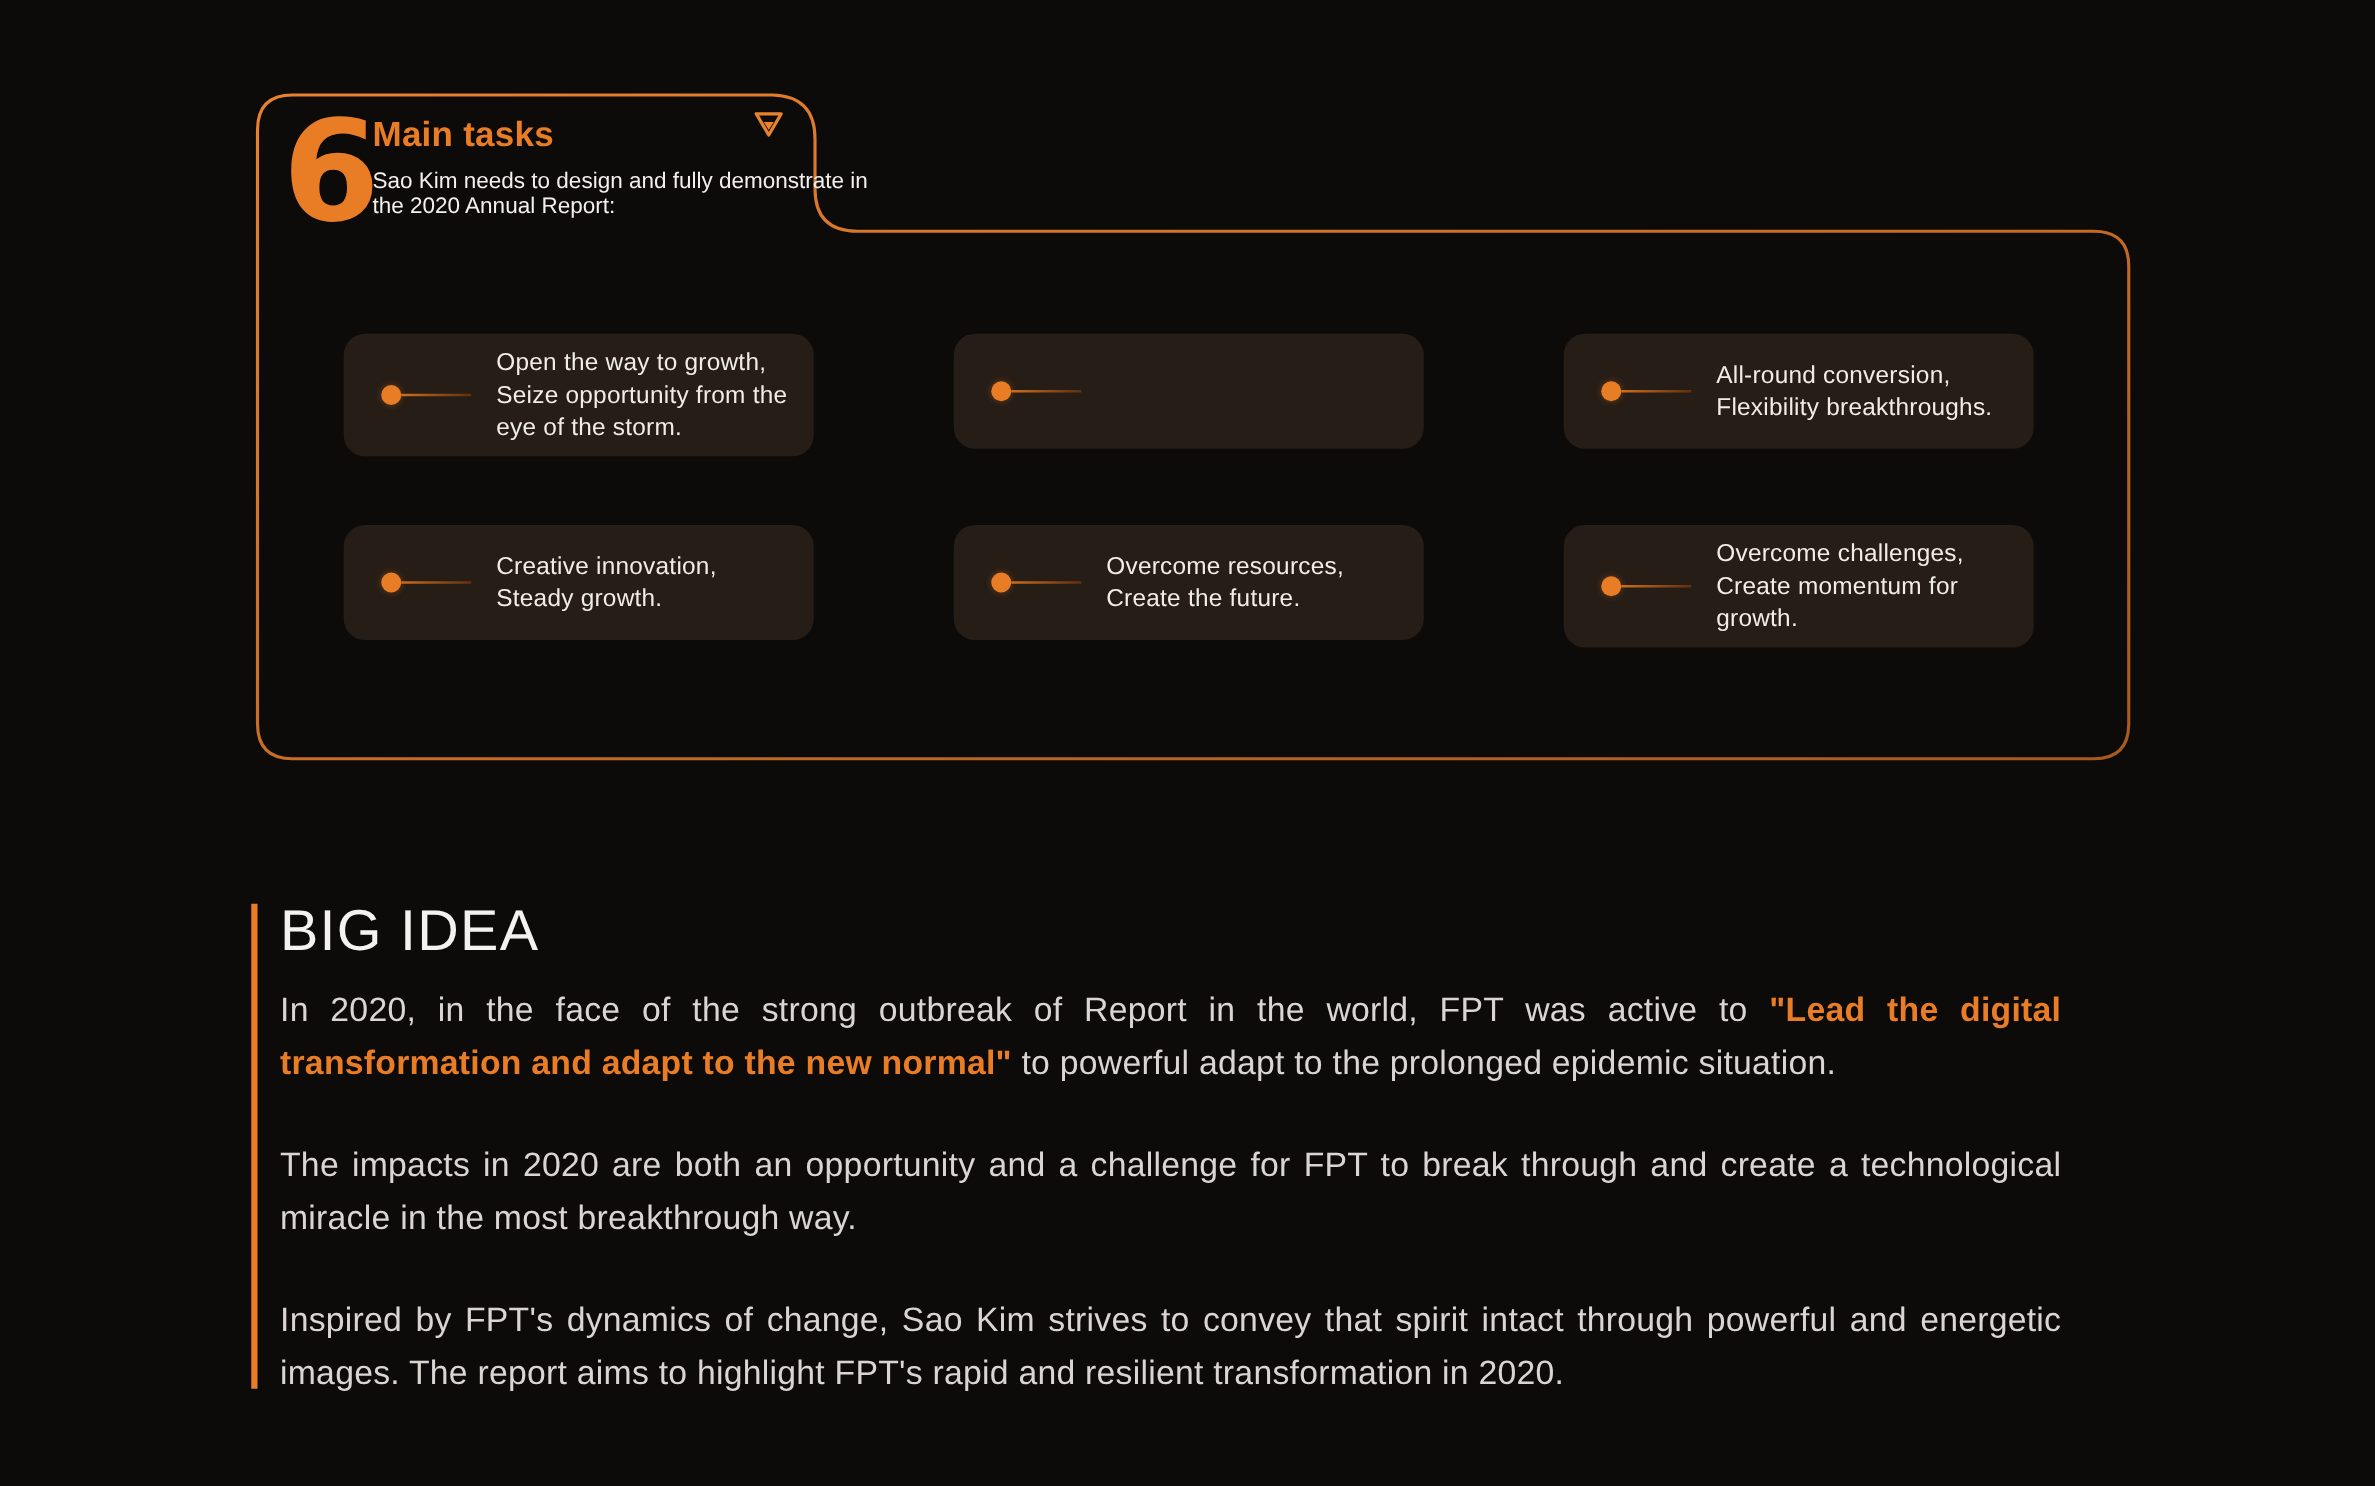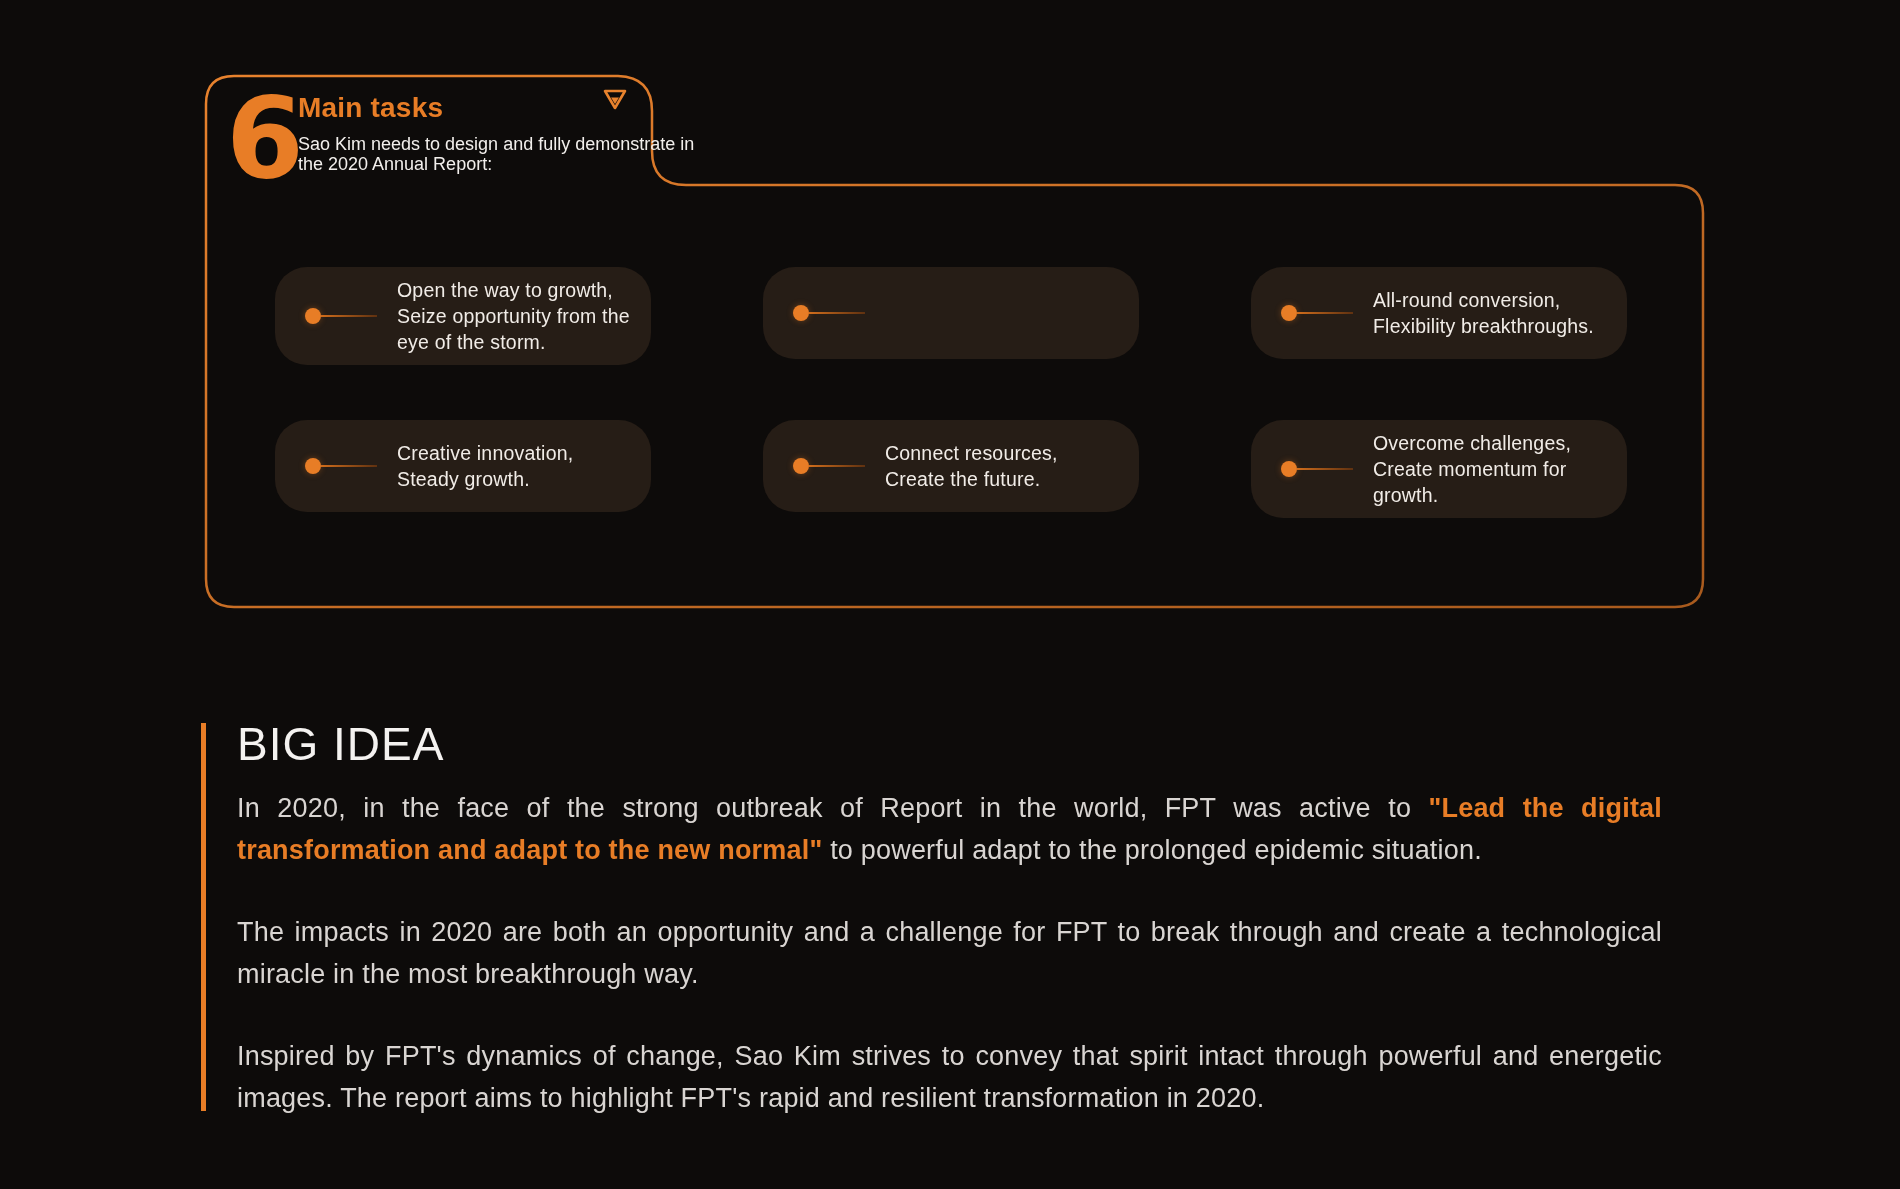--- a/index.html
+++ b/index.html
@@ -38,21 +38,21 @@
   }
   .tri-icon{position:absolute;left:396px;top:12px;width:26px;height:24px;}
   
   .grid{
     position:absolute;left:69px;top:191px;width:1352px;
     display:grid;grid-template-columns:376px 376px 376px;
     column-gap:112px;row-gap:55px;align-items:start;
   }
   .card{
     background:var(--card-bg);
-    border-radius:32px;
+    border-radius:17px;
     min-height:92px;
     display:flex;align-items:center;
     padding:10px 20px 10px 0;
   }
   .bullet{flex:none;width:122px;display:flex;align-items:center;}
   .dot{
     flex:none;width:16px;height:16px;border-radius:50%;
     background:var(--accent);margin-left:30px;
     box-shadow:0 0 6px rgba(232,125,38,.35);
   }
@@ -63,21 +63,21 @@
   .card-text{
     font-size:19.5px;line-height:26px;color:var(--card-text);
     white-space:pre-line;letter-spacing:.2px;
   }
   
   .big-idea{position:absolute;left:201px;top:719px;width:1465px;}
   .accent-bar{
     position:absolute;left:0;top:4px;width:5px;height:388px;
     background:var(--accent);
   }
-  .bi-inner{margin-left:36px;width:1425px;}
+  .bi-inner{margin-left:23px;width:1425px;}
   .bi-heading{
     font-size:46px;line-height:50px;font-weight:300;
     color:#f4f2f0;letter-spacing:1px;margin-bottom:18px;
   }
   .bi-p{
     font-size:27px;line-height:42px;text-align:justify;
     color:var(--body-text);margin-bottom:40px;letter-spacing:.2px;
   }
   .bi-p:last-child{margin-bottom:0;}
   .hl{color:var(--accent);font-weight:700;}
@@ -145,21 +145,21 @@
       </div>
       <div class="card-text">Creative innovation,
 Steady growth.</div>
     </div>
 
     <div class="card">
       <div class="bullet">
         <span class="dot"></span>
         <span class="dash"></span>
       </div>
-      <div class="card-text">Connect resources,
+      <div class="card-text">Overcome resources,
 Create the future.</div>
     </div>
 
     <div class="card">
       <div class="bullet">
         <span class="dot"></span>
         <span class="dash"></span>
       </div>
       <div class="card-text">Overcome challenges,
 Create momentum for

